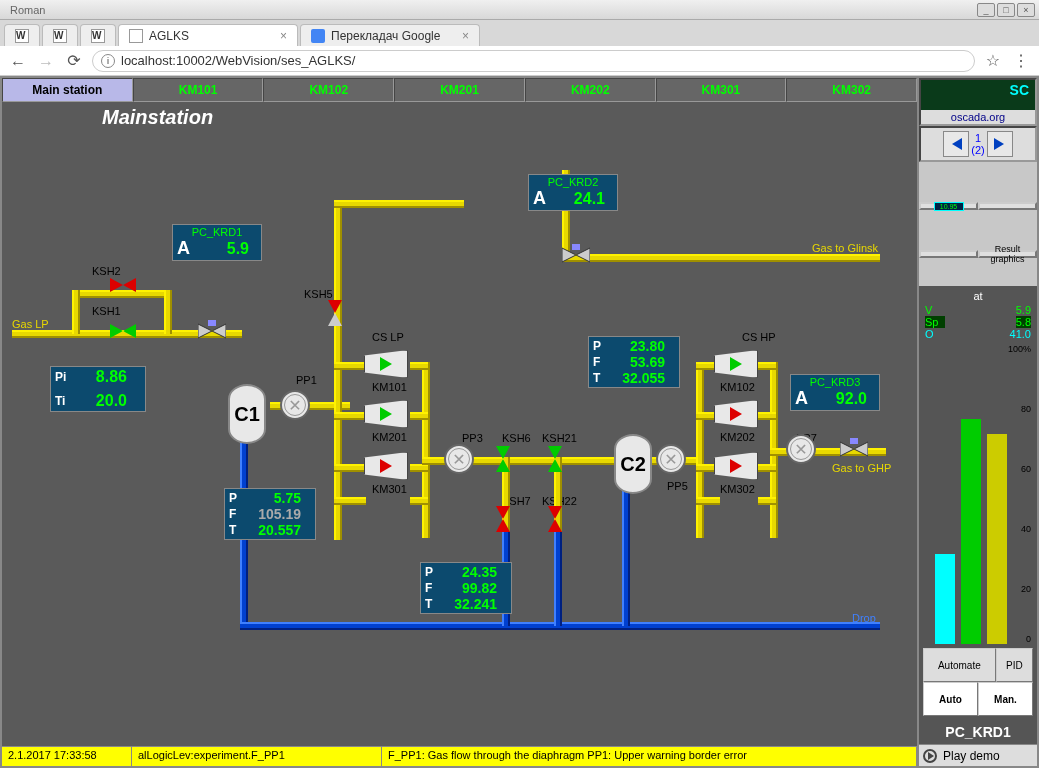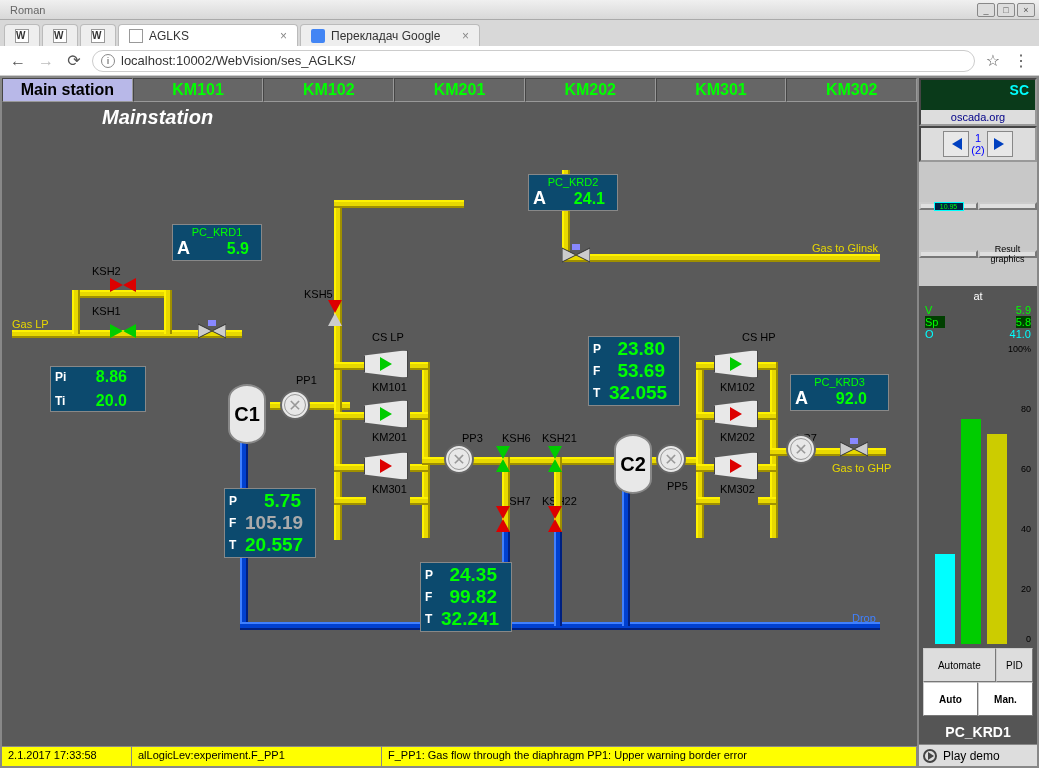--- a/index.html
+++ b/index.html
@@ -26,41 +26,41 @@
 .url-box { flex: 1; border: 1px solid #ccc; border-radius: 12px; height: 22px; display: flex; align-items: center; padding: 0 8px; font-size: 13px; color: #333; }
 .url-box .info-icon { width: 14px; height: 14px; border: 1px solid #888; border-radius: 50%; margin-right: 6px; font-size: 9px; display: flex; align-items: center; justify-content: center; }
 
 
 .app { position: absolute; top: 76px; left: 0; right: 0; bottom: 0; display: flex; }
 .main-panel { flex: 1; background: #dadada; display: flex; flex-direction: column; border: 2px solid #888; }
 .side-panel { width: 120px; background: #c8c8c8; border: 2px solid #888; border-left: none; display: flex; flex-direction: column; }
 
 
 .station-tabs { height: 24px; display: flex; background: #666; }
-.station-tab { flex: 1; border: 1px inset #999; display: flex; align-items: center; justify-content: center; font-size: 16px; font-weight: bold; }
+.station-tab { flex: 1; border: 1px inset #999; display: flex; align-items: center; justify-content: center; font-size: 12px; font-weight: bold; }
 .station-tab.active { background: #b8b8e8; color: #000; }
 .station-tab.inactive { background: #666; color: #0f0; }
 
 
 .canvas { flex: 1; background: #5a5a5a; position: relative; }
 .canvas .title { position: absolute; top: 4px; left: 100px; font-size: 20px; font-style: italic; font-weight: bold; color: #fff; }
 .pipe-h { position: absolute; height: 8px; background: #e8d800; border-top: 2px solid #fff200; border-bottom: 2px solid #a09000; }
 .pipe-v { position: absolute; width: 8px; background: #e8d800; border-left: 2px solid #fff200; border-right: 2px solid #a09000; }
 .pipe-hb { position: absolute; height: 8px; background: #0040d0; border-top: 2px solid #4080ff; border-bottom: 2px solid #002080; }
 .pipe-vb { position: absolute; width: 8px; background: #0040d0; border-left: 2px solid #4080ff; border-right: 2px solid #002080; }
 
 .lbl { position: absolute; font-size: 11px; color: #e8d800; }
 .lbl-k { color: #000; }
 
 .readout { position: absolute; background: #0c4a6e; border: 1px solid #888; padding: 1px 4px; font-family: 'Courier New', monospace; }
 .readout .row { display: flex; align-items: center; gap: 4px; }
 .readout .tag { color: #fff; font-size: 12px; font-weight: bold; width: 12px; }
 .readout .val { color: #0f0; font-size: 16px; font-weight: bold; text-align: right; min-width: 56px; }
 .readout .val.gray { color: #aaa; }
-.readout.small .val { font-size: 19px; }
+.readout.small .val { font-size: 14px; }
 .readout .hdr { color: #0f0; font-size: 11px; text-align: center; }
 
 .tank { position: absolute; background: #e8e8e8; border: 2px solid #888; border-radius: 50% / 25%; display: flex; align-items: center; justify-content: center; font-weight: bold; font-size: 20px; }
 .pump { position: absolute; width: 30px; height: 30px; background: #e8e8e8; border: 2px solid #666; border-radius: 50%; }
 .pump::after { content: ''; position: absolute; inset: 2px; border: 1px solid #999; border-radius: 50%; }
 .pump::before { content: '✕'; position: absolute; inset: 0; display: flex; align-items: center; justify-content: center; color: #999; font-size: 16px; }
 
 .compressor { position: absolute; width: 44px; height: 28px; background: #e8e8e8; border: 1px solid #444; clip-path: polygon(0 20%, 100% 0, 100% 100%, 0 80%); display: flex; align-items: center; justify-content: center; }
 .compressor .tri { width: 0; height: 0; border-left: 12px solid; border-top: 7px solid transparent; border-bottom: 7px solid transparent; }
 .compressor .tri.green { border-left-color: #0c0; }
@@ -316,21 +316,21 @@
             <span class="val">5.9</span>
           </div>
       </div>
       <div class="readout" style="top:72px;left:526px;width:90px">
         <div class="hdr">PC_KRD2</div>
         <div class="row">
             <span class="tag" style="color:#fff;font-size:18px">A</span>
             <span class="val">24.1</span>
           </div>
       </div>
-      <div class="readout" style="top:272px;left:788px;width:99px">
+      <div class="readout" style="top:272px;left:788px;width:90px">
         <div class="hdr">PC_KRD3</div>
         <div class="row">
             <span class="tag" style="color:#fff;font-size:18px">A</span>
             <span class="val">92.0</span>
           </div>
       </div>
 
       <div class="readout" style="top:264px;left:48px;width:96px">
         <div class="row">
             <span class="tag">Pi</span>

